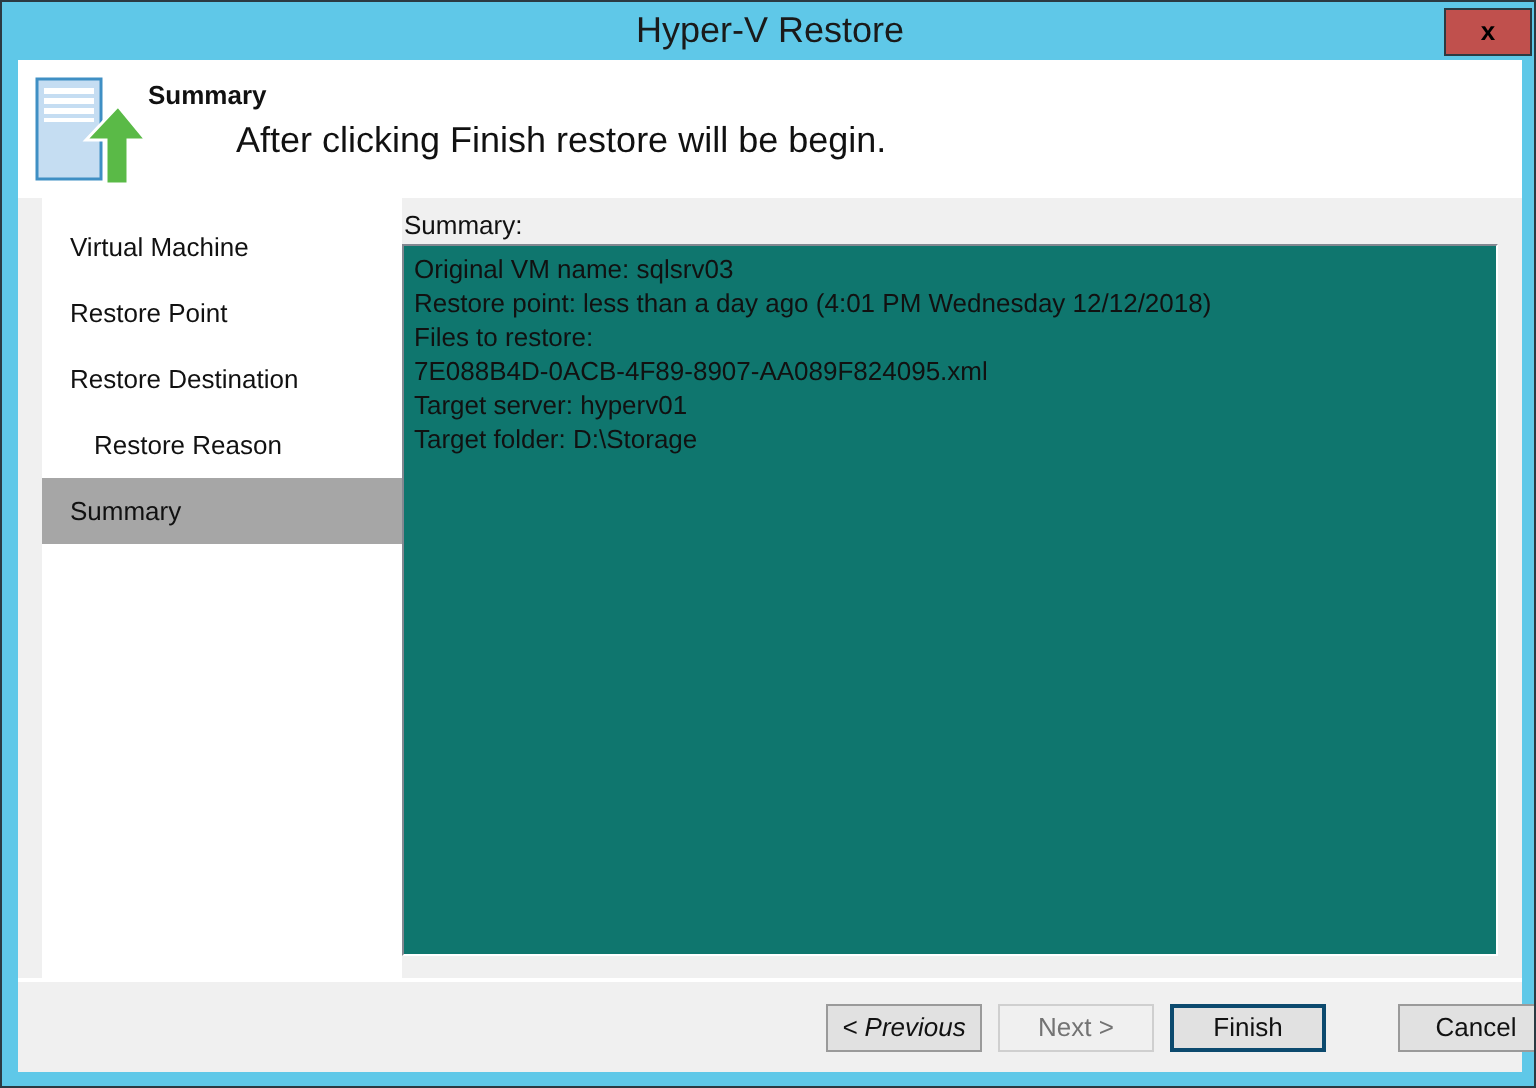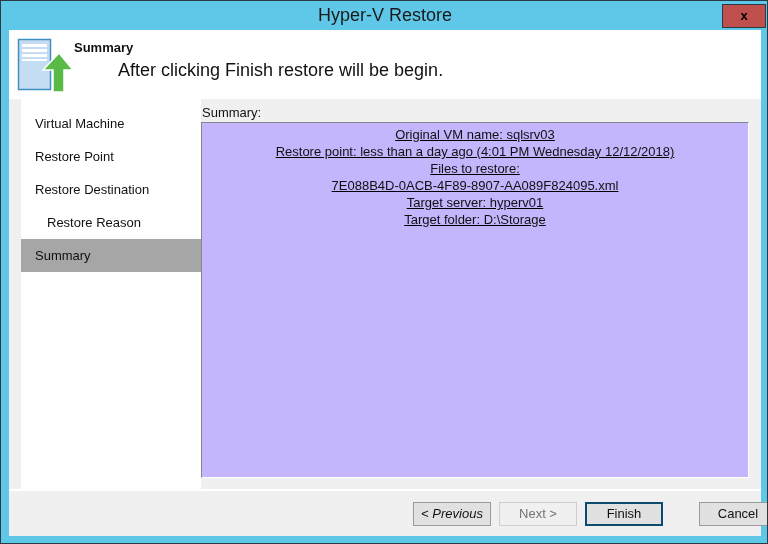--- a/index.html
+++ b/index.html
@@ -133,43 +133,41 @@
     color: #111111;
   }
 
   
   .content {
     position: absolute;
     left: 180px;
     top: 0;
     width: 572px;
     height: 390px;
-    text-align: center;
   }
   .summary-label {
     position: absolute;
     left: 13px;
     top: 6px;
     font-size: 13px;
     color: #111111;
   }
   .summary-box {
     position: absolute;
     left: 12px;
     top: 23px;
     width: 548px;
     height: 356px;
     box-sizing: border-box;
-    background: #c4b5fd;
+    background: #0f766e;
     border-top: 1px solid #828790;
     border-left: 1px solid #828790;
     border-right: 1px solid #ffffff;
     border-bottom: 1px solid #ffffff;
     overflow: hidden;
-    text-decoration: underline;
   }
   .summary-inner {
     padding: 3px 5px 0 5px;
   }
   .summary-line {
     font-size: 13px;
     line-height: 17px;
     color: #111111;
     white-space: nowrap;
   }

